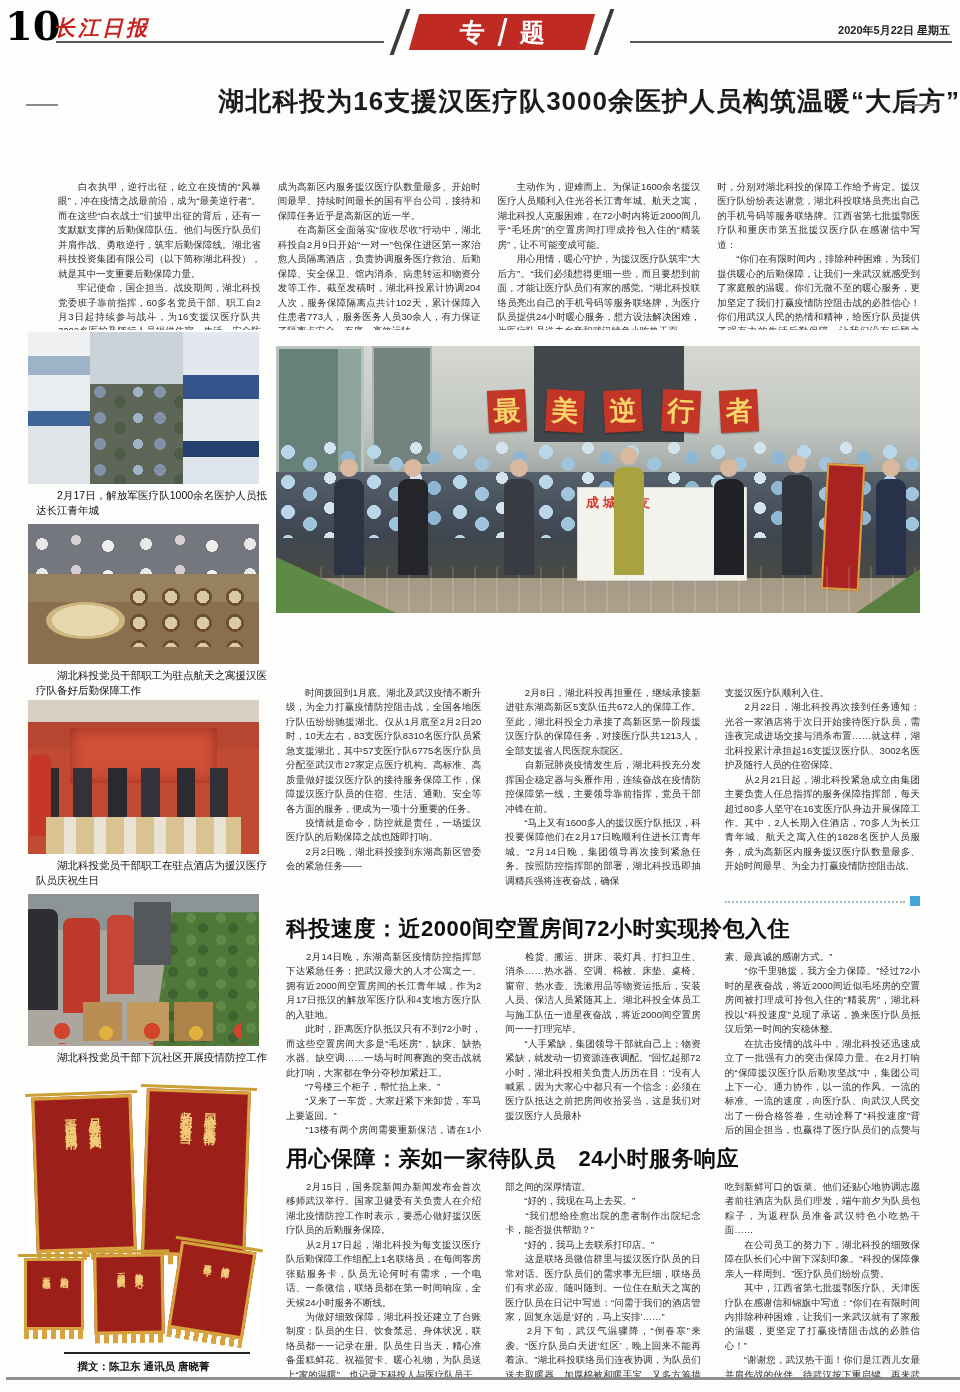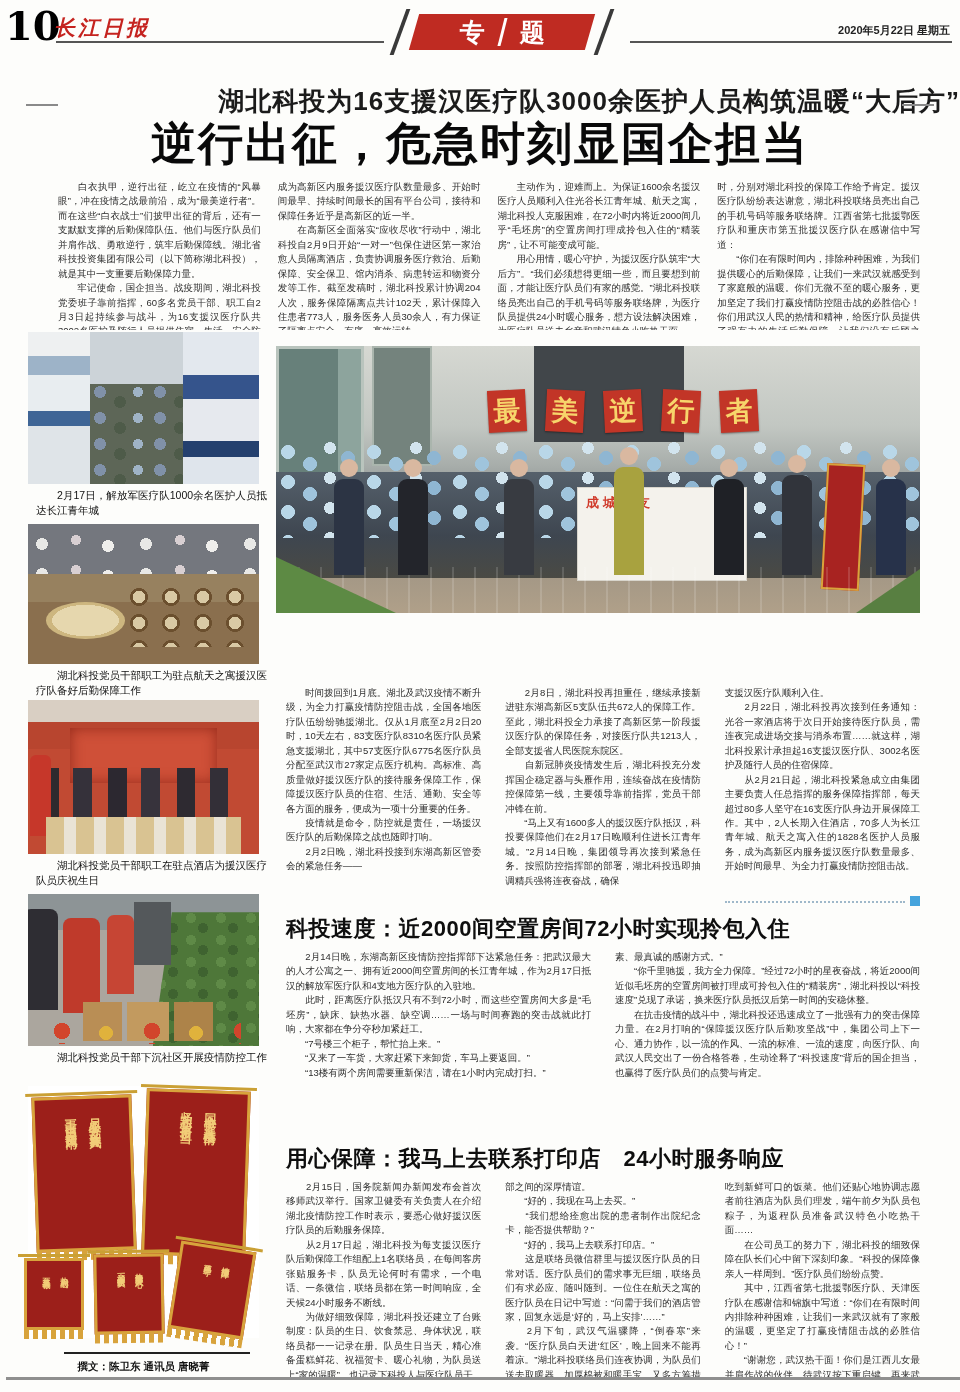--- a/index.html
+++ b/index.html
@@ -163,21 +163,20 @@
       <span class="ch">专</span>
       <span class="wslash"></span>
       <span class="ch">题</span>
     </div>
     <div class="slash sr"></div>
   </div>
 
   <div class="kicker">湖北科投为16支援汉医疗队3000余医护人员构筑温暖“大后方”</div>
   <div class="krule kl"></div>
   <div class="krule kr"></div>
-  <div class="main-headline">逆行出征，危急时刻显国企担当</div>
 
   <div class="intro">
     <div class="coltext">　　白衣执甲，逆行出征，屹立在疫情的“风暴眼”，冲在疫情之战最前沿，成为“最美逆行者”。而在这些“白衣战士”们披甲出征的背后，还有一支默默支撑的后勤保障队伍。他们与医疗队员们并肩作战、勇敢逆行，筑牢后勤保障线。湖北省科技投资集团有限公司（以下简称湖北科投），就是其中一支重要后勤保障力量。
 　　牢记使命，国企担当。战疫期间，湖北科投党委班子靠前指挥，60多名党员干部、职工自2月3日起持续参与战斗，为16支援汉医疗队共3002名医护及随行人员提供住宿、生活、安全防护、通勤等后勤保障服务。</div>
     <div class="coltext">成为高新区内服务援汉医疗队数量最多、开始时间最早、持续时间最长的国有平台公司，接待和保障任务近乎是高新区的近一半。
 　　在高新区全面落实“应收尽收”行动中，湖北科投自2月9日开始“一对一”包保住进区第一家治愈人员隔离酒店，负责协调服务医疗救治、后勤保障、安全保卫、馆内消杀、病患转运和物资分发等工作。截至发稿时，湖北科投累计协调204人次，服务保障隔离点共计102天，累计保障入住患者773人，服务医务人员30余人，有力保证了隔离点安全、有序、高效运转。</div>
     <div class="coltext">　　主动作为，迎难而上。为保证1600余名援汉医疗人员顺利入住光谷长江青年城、航天之寓，湖北科投人克服困难，在72小时内将近2000间几乎“毛坯房”的空置房间打理成拎包入住的“精装房”，让不可能变成可能。
 　　用心用情，暖心守护，为援汉医疗队筑牢“大后方”。“我们必须想得更细一些，而且要想到前面，才能让医疗队员们有家的感觉。”湖北科投联络员亮出自己的手机号码等服务联络牌，为医疗队员提供24小时暖心服务，想方设法解决困难，为医疗队员送去乡音和武汉特色小吃热干面……
 　　中央督导组、省市区有关领导先后多次看望慰问援汉医疗队</div>
     <div class="coltext">时，分别对湖北科投的保障工作给予肯定。援汉医疗队纷纷表达谢意，湖北科投联络员亮出自己的手机号码等服务联络牌。江西省第七批援鄂医疗队和重庆市第五批援汉医疗队在感谢信中写道：
@@ -297,27 +296,31 @@
   <div class="sec-title st2">科投速度：近2000间空置房间72小时实现拎包入住</div>
   <div class="sec-body sb2">
     <div class="cw">
         <div class="coltext">　　2月14日晚，东湖高新区疫情防控指挥部下达紧急任务：把武汉最大的人才公寓之一、拥有近2000间空置房间的长江青年城，作为2月17日抵汉的解放军医疗队和4支地方医疗队的入驻地。
 　　此时，距离医疗队抵汉只有不到72小时，而这些空置房间大多是“毛坯房”，缺床、缺热水器、缺空调……一场与时间赛跑的突击战就此打响，大家都在争分夺秒加紧赶工。
 　　“7号楼三个柜子，帮忙抬上来。”
 　　“又来了一车货，大家赶紧下来卸货，车马上要返回。”
 　　“13楼有两个房间需要重新保洁，请在1小时内完成打扫。”</div>
       </div>
     <div class="cw">
+        <div class="coltext">　　检货、搬运、拼床、装灯具、打扫卫生、消杀……热水器、空调、棉被、床垫、桌椅、窗帘、热水壶、洗漱用品等物资运抵后，安装人员、保洁人员紧随其上。湖北科投全体员工与施工队伍一道星夜奋战，将近2000间空置房间一一打理完毕。
+　　“人手紧缺，集团领导干部就自己上；物资紧缺，就发动一切资源连夜调配。”回忆起那72小时，湖北科投相关负责人历历在目：“没有人喊累，因为大家心中都只有一个信念：必须在医疗队抵达之前把房间收拾妥当，这是我们对援汉医疗人员最朴</div>
+      </div>
+    <div class="cw">
         <div class="coltext">素、最真诚的感谢方式。”
 　　“你千里驰援，我方全力保障。”经过72小时的星夜奋战，将近2000间近似毛坯房的空置房间被打理成可拎包入住的“精装房”，湖北科投以“科投速度”兑现了承诺，换来医疗队员抵汉后第一时间的安稳休整。
 　　在抗击疫情的战斗中，湖北科投还迅速成立了一批强有力的突击保障力量。在2月打响的“保障援汉医疗队后勤攻坚战”中，集团公司上下一心、通力协作，以一流的作风、一流的标准、一流的速度，向医疗队、向武汉人民交出了一份合格答卷，生动诠释了“科投速度”背后的国企担当，也赢得了医疗队员们的点赞与肯定。</div>
       </div>
   </div>
 
-  <div class="sec-title st3">用心保障：我马上去联系打印店　24小时服务响应</div>
+  <div class="sec-title st3">用心保障：亲如一家待队员　24小时服务响应</div>
   <div class="sec-body sb3">
     <div class="cw">
         <div class="coltext">　　2月15日，国务院新闻办新闻发布会首次移师武汉举行。国家卫健委有关负责人在介绍湖北疫情防控工作时表示，要悉心做好援汉医疗队员的后勤服务保障。
 　　从2月17日起，湖北科投为每支援汉医疗队后勤保障工作组配上1名联络员，在每间客房张贴服务卡，队员无论何时有需求，一个电话、一条微信，联络员都在第一时间响应，全天候24小时服务不断线。
 　　为做好细致保障，湖北科投还建立了台账制度：队员的生日、饮食禁忌、身体状况，联络员都一一记录在册。队员生日当天，精心准备蛋糕鲜花、祝福贺卡、暖心礼物，为队员送上“家的温暖”，也记录下科投人与医疗队员干</div>
       </div>
     <div class="cw">
         <div class="coltext">部之间的深厚情谊。
 　　“好的，我现在马上去买。”
 　　“我们想给痊愈出院的患者制作出院纪念卡，能否提供帮助？”

